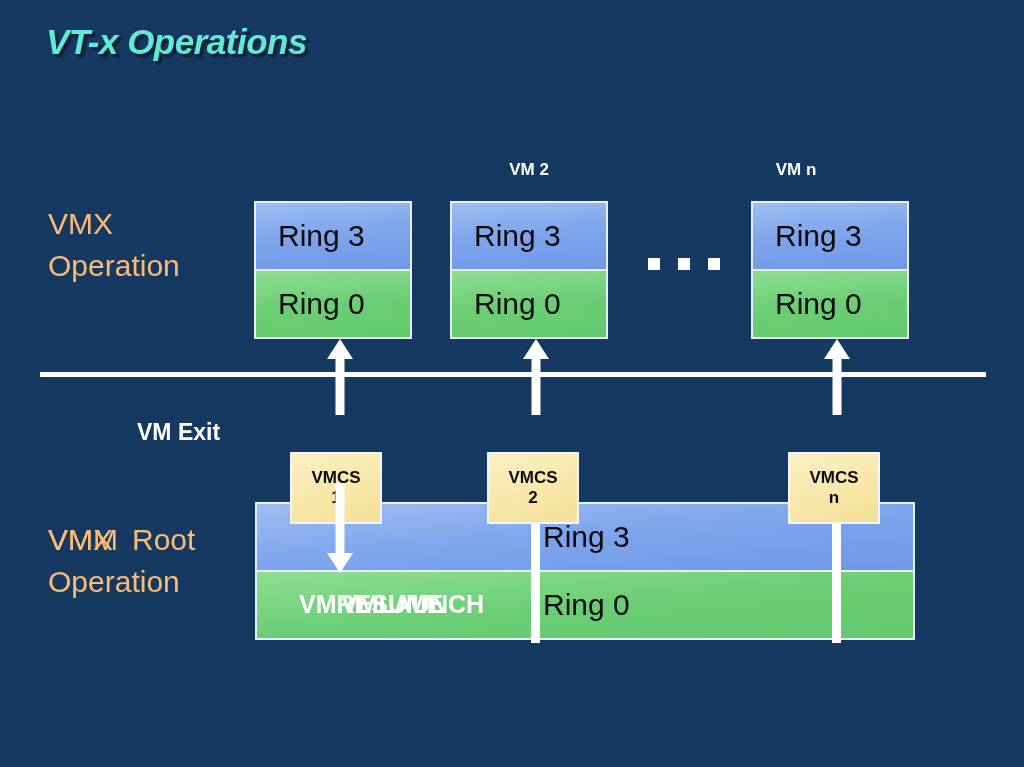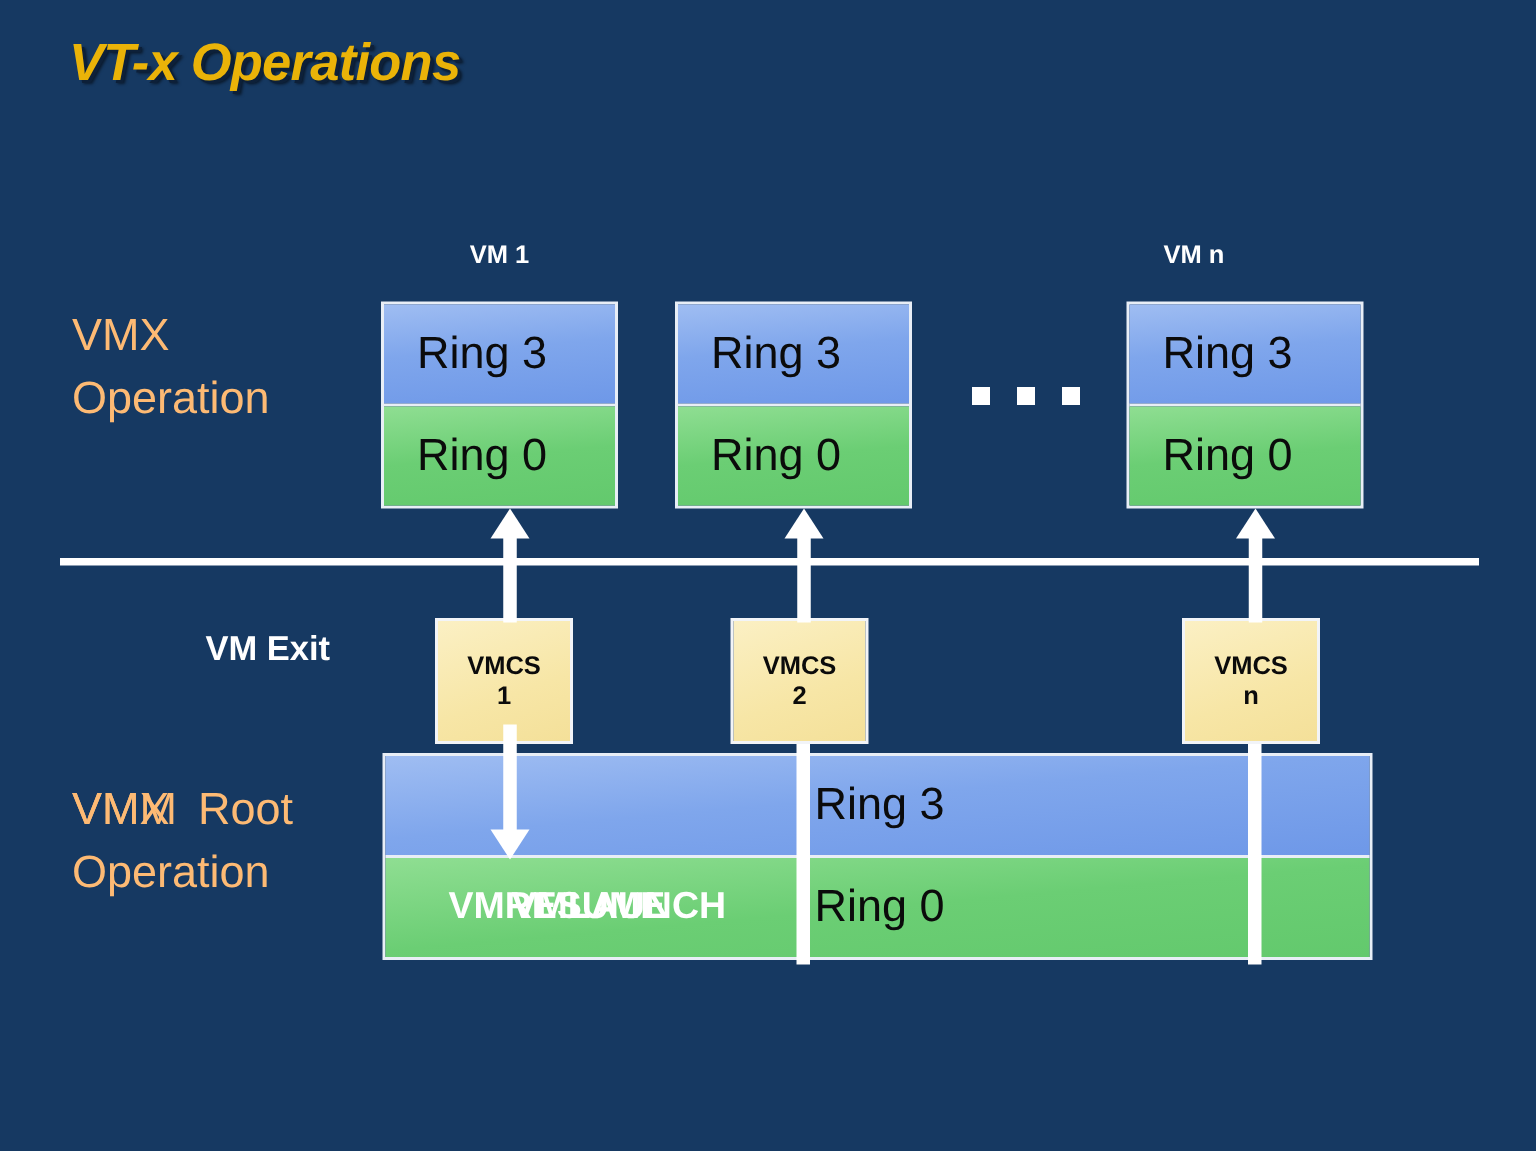--- a/index.html
+++ b/index.html
@@ -15,21 +15,21 @@
     background: #163962;
   }
 
   
   #title {
     position: absolute;
     left: 46px; top: 22px;
     font-size: 35px;
     font-weight: bold;
     font-style: italic;
-    color: #eab308;
+    color: #5eead4;
     letter-spacing: -0.5px;
     text-shadow: 2px 2px 0 #0d2039, 3px 3px 2px rgba(0,0,0,0.55);
     white-space: nowrap;
   }
 
   
   .section-label {
     position: absolute;
     color: #fdba74;
     font-size: 30px;
@@ -117,28 +117,29 @@
     left: 137px; top: 419px;
     font-size: 23px;
     font-weight: bold;
     color: #FFFFFF;
     white-space: nowrap;
   }
 
   
   .vmcs-box {
     position: absolute;
-    width: 92px; height: 84px;
+    width: 92px; height: 72px;
     background: linear-gradient(160deg, #FBF0C4 0%, #F7E6A6 60%, #F4E099 100%);
     border: 2px solid #F2F4F8;
     display: flex;
     flex-direction: column;
     align-items: center;
     justify-content: center;
     z-index: 4;
+    margin-top: 40px;
   }
   .vmcs-box span {
     font-size: 17px;
     font-weight: bold;
     color: #0B0B0B;
     line-height: 20px;
   }
 
   
   #root-bar {
@@ -224,30 +225,30 @@
   <div class="section-label" id="label-root">
     <div>
       <span class="overlap-wrap">
         <span>VMM</span>
         <span>VMX</span>
       </span><span>Root</span>
     </div>
     <div>Operation</div>
   </div>
 
-  <div class="vm-header" style="left:254px; top:160px; width:158px;">VM 1</div>
   <div class="vm-box" style="left:254px; top:201px; width:158px; height:138px;">
     <div class="ring3">
       <span class="ring-text">Ring 3</span>
     </div>
     <div class="ring0">
       <span class="ring-text">Ring 0</span>
     </div>
   </div>
 
+  <div class="vm-header" style="left:450px; top:160px; width:158px;">VM 2</div>
   <div class="vm-box" style="left:450px; top:201px; width:158px; height:138px;">
     <div class="ring3">
       <span class="ring-text">Ring 3</span>
     </div>
     <div class="ring0">
       <span class="ring-text">Ring 0</span>
     </div>
   </div>
 
   <div id="ellipsis">

